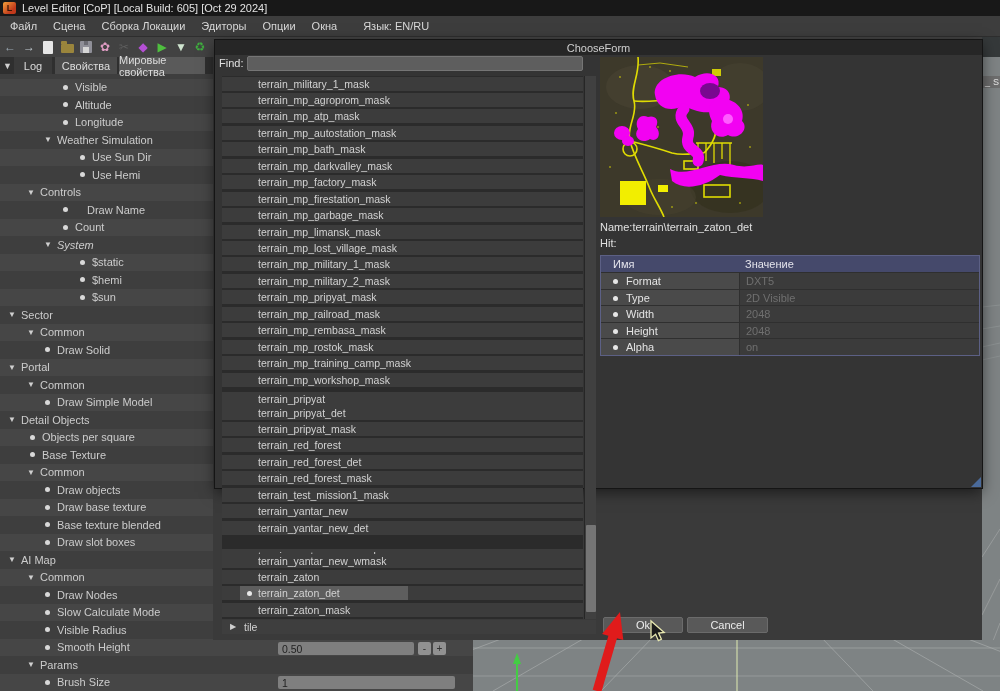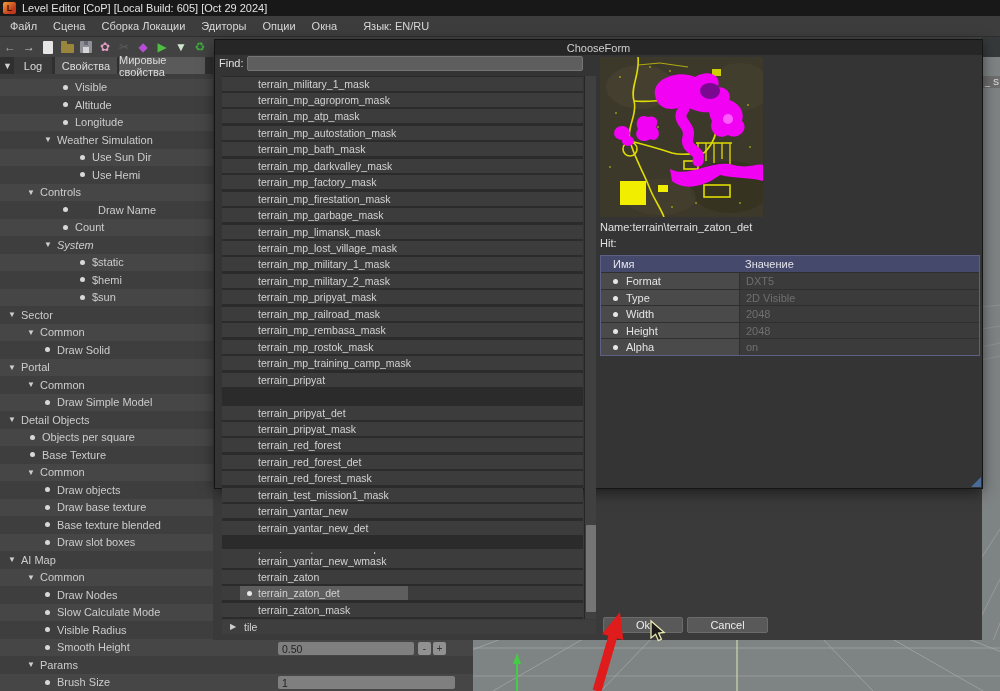--- a/index.html
+++ b/index.html
@@ -154,21 +154,21 @@
       <div class="tree-row even" style="top: 109px;">
         <span class="tree-bullet" style="left: 80px;"></span>
         <span class="tree-label" style="left: 92px;">Use Hemi</span>
       </div>
       <div class="tree-row odd" style="top: 126.5px;">
         <span class="tree-marker" style="left: 27px;">▼</span>
         <span class="tree-label" style="left: 40px;">Controls</span>
       </div>
       <div class="tree-row even" style="top: 144px;">
         <span class="tree-bullet" style="left: 63px;"></span>
-        <span class="tree-label" style="left: 86px; padding-left: 12px;">Draw Name</span>
+        <span class="tree-label" style="left: 75px; padding-left: 12px;">Draw Name</span>
       </div>
       <div class="tree-row odd" style="top: 161.5px;">
         <span class="tree-bullet" style="left: 63px;"></span>
         <span class="tree-label" style="left: 75px;">Count</span>
       </div>
       <div class="tree-row even" style="top: 179px;">
         <span class="tree-marker" style="left: 44px;">▼</span>
         <span class="tree-label" style="left: 57px; font-style: italic;">System</span>
       </div>
       <div class="tree-row odd" style="top: 196.5px;">
@@ -376,21 +376,21 @@
         </div>
         <div class="lrow" style="top: 263.7px;">
           <div class="ltxt">terrain_mp_rostok_mask</div>
         </div>
         <div class="lrow" style="top: 280.15px;">
           <div class="ltxt">terrain_mp_training_camp_mask</div>
         </div>
         <div class="lrow" style="top: 296.6px;">
           <div class="ltxt">terrain_mp_workshop_mask</div>
         </div>
-        <div class="lrow" style="top: 297px; text-align: center;">
+        <div class="lrow" style="top: 316px; text-align: center;">
           <div class="ltxt">terrain_pripyat</div>
         </div>
         <div class="lrow" style="top: 329.5px;">
           <div class="ltxt">terrain_pripyat_det</div>
         </div>
         <div class="lrow" style="top: 345.95px;">
           <div class="ltxt">terrain_pripyat_mask</div>
         </div>
         <div class="lrow" style="top: 362.4px;">
           <div class="ltxt">terrain_red_forest</div>

